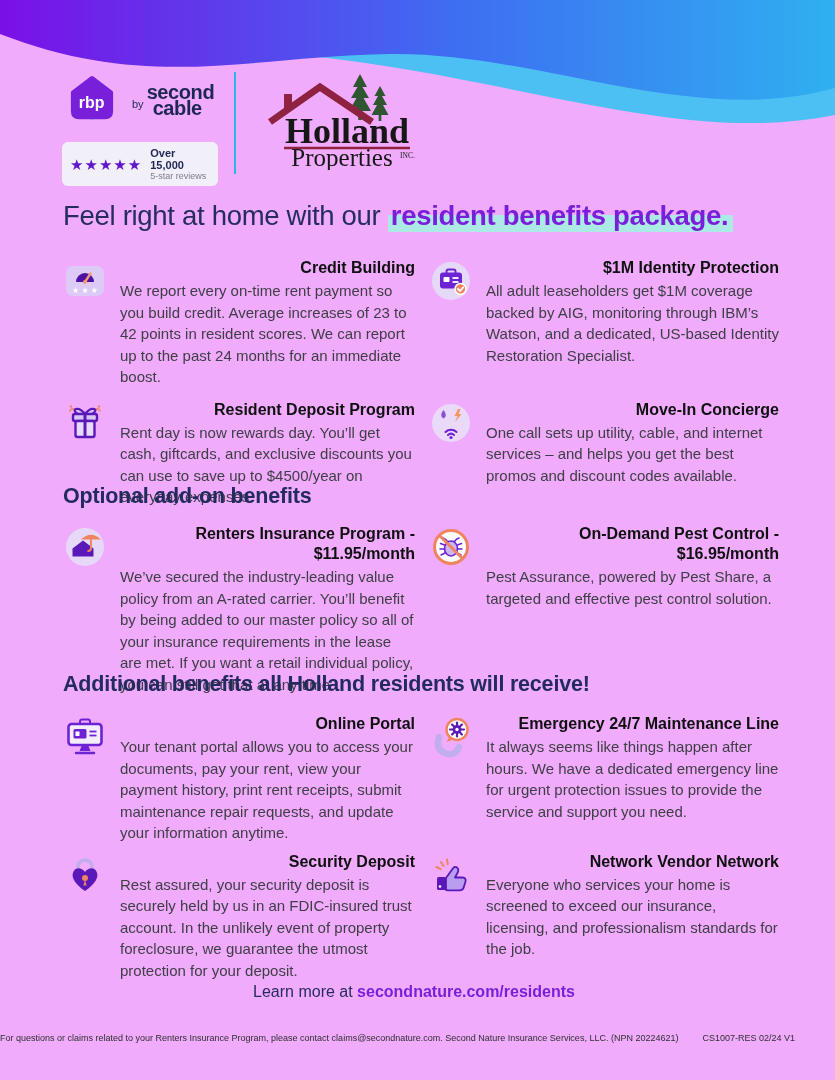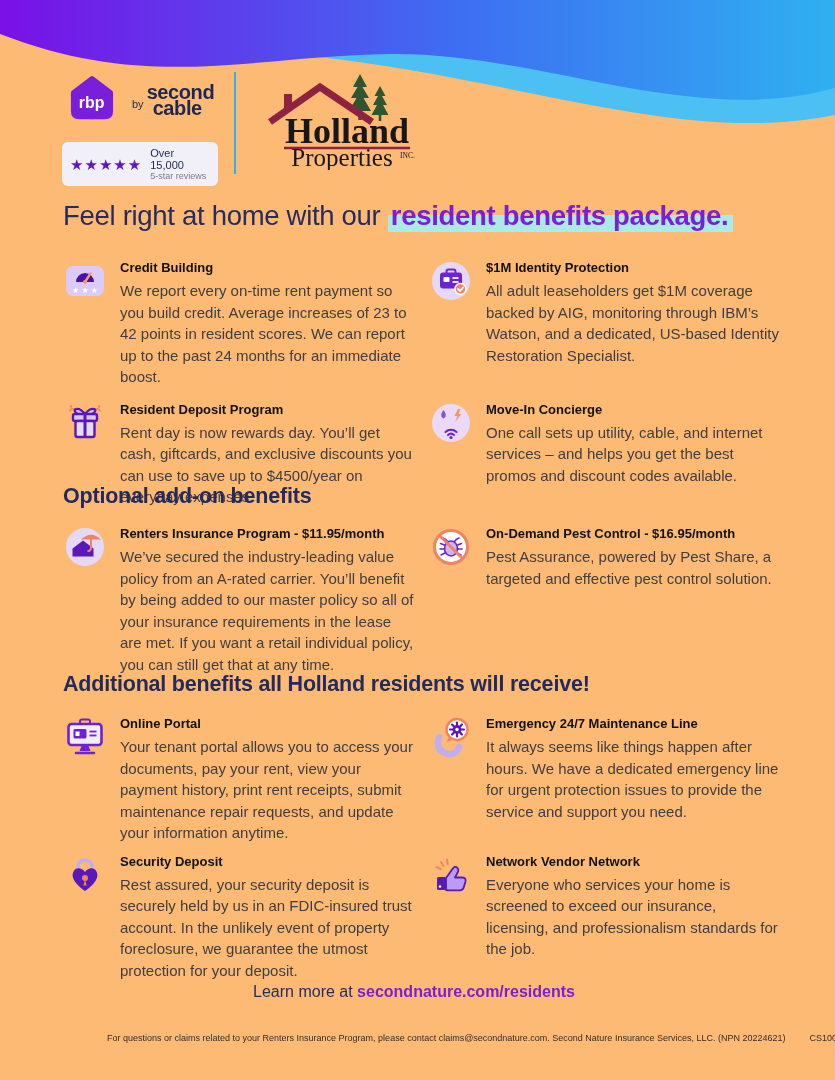--- a/index.html
+++ b/index.html
@@ -1,39 +1,39 @@
 <!DOCTYPE html>
 <html><head>
 <meta charset="utf-8">
 <style>
   * { box-sizing: border-box; }
   html, body { margin: 0; padding: 0; background: #ffffff; }
   body { font-family: "Liberation Sans", sans-serif; }
   .page {
     position: relative; width: 835px; height: 1080px;
-    background: #fdba74; overflow: hidden; padding-left: 48px;
+    background: #f0abfc; overflow: hidden; padding-left: 48px;
   }
 
   
   .wave-header { position: absolute; top: 0; left: 0; width: 835px; height: 150px; }
 
   
   .brand-bar { position: absolute; top: 70px; left: 62px; display: flex; align-items: flex-start; }
   .rbp-block { width: 156px; }
   .rbp-row { display: flex; align-items: center; gap: 10px; }
   .byline { display: flex; align-items: flex-start; gap: 3px; }
   .by { font-size: 11px; color: #1e2753; margin-top: 14px; }
   .wordmark { font-weight: bold; font-size: 20px; line-height: 16px; letter-spacing: -0.4px; color: #1e2753; }
   .wordmark div:last-child { padding-left: 6px; }
   .reviews-badge {
     margin-top: 12px; display: inline-flex; align-items: center; gap: 8px;
     background: #f1eff8; border-radius: 6px; padding: 5px 10px 5px 8px;
   }
   .stars { color: #5f17c9; font-size: 15px; letter-spacing: 1px; line-height: 1; }
-  .reviews-text div:first-child { font-size: 11px; font-weight: normal; color: #1e2753; }
+  .reviews-text div:first-child { font-size: 11px; font-weight: bold; color: #1e2753; }
   .reviews-text div:last-child { font-size: 9px; color: #7d7d8a; }
   .brand-divider { width: 2px; height: 102px; background: #2ab6ea; margin: 2px 24px 0 16px; }
 
   
   .headline {
     position: absolute; top: 200px; left: 63px; white-space: nowrap;
     font-size: 27.5px; letter-spacing: -0.3px; color: #262c5e;
   }
   .headline .hl {
     font-weight: bold; color: #7a1fd9; padding: 0 5px 2px 3px;
@@ -42,36 +42,36 @@
   }
 
   
   .grid { position: absolute; left: 63px; width: 730px; display: grid; grid-template-columns: 366px 1fr; }
   .grid-core { top: 258px; row-gap: 12px; }
   .grid-optional { top: 524px; }
   .grid-additional { top: 714px; row-gap: 8px; }
   .benefit { display: flex; align-items: flex-start; }
   .benefit-icon { flex: 0 0 44px; margin-right: 13px; margin-top: 1px; }
   .benefit-text { padding-right: 14px; }
-  .benefit-title { font-size: 13px; font-weight: bold; color: #101010; line-height: 20px; margin-bottom: 2px; }
+  .benefit-title { font-size: 16px; font-weight: bold; color: #101010; line-height: 20px; margin-bottom: 2px; text-align: right; }
   .benefit-body { font-size: 15px; color: #3e3e44; line-height: 21.5px; }
 
   .section-heading {
     position: absolute; left: 63px; font-size: 21.5px; font-weight: bold;
     color: #222a5e; letter-spacing: -0.2px;
   }
   .heading-optional { top: 484px; }
   .heading-additional { top: 672px; }
 
   
   .learn-more { position: absolute; top: 983px; left: 0; width: 828px; text-align: center; font-size: 16px; color: #262c5e; }
   .learn-more a { font-weight: bold; color: #7a1fd9; text-decoration: none; }
   .fine-print {
     position: absolute; top: 1033px; left: 63px; right: 40px;
-    display: flex; justify-content: flex-start; gap: 24px;
+    display: flex; justify-content: flex-end; gap: 24px;
     font-size: 9px; color: #2f2f2f; white-space: nowrap; margin-left: 44px;
   }
 </style>
 </head>
 <body>
 
 <div class="page">
 
   <svg class="wave-header" viewBox="0 0 835 150" width="835" height="150" aria-hidden="true">
     <defs>

